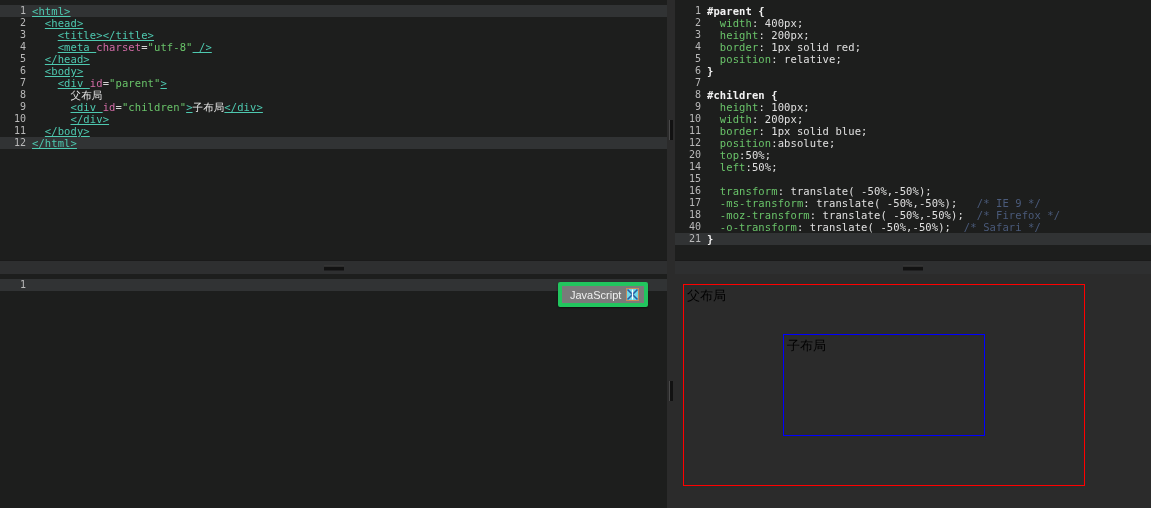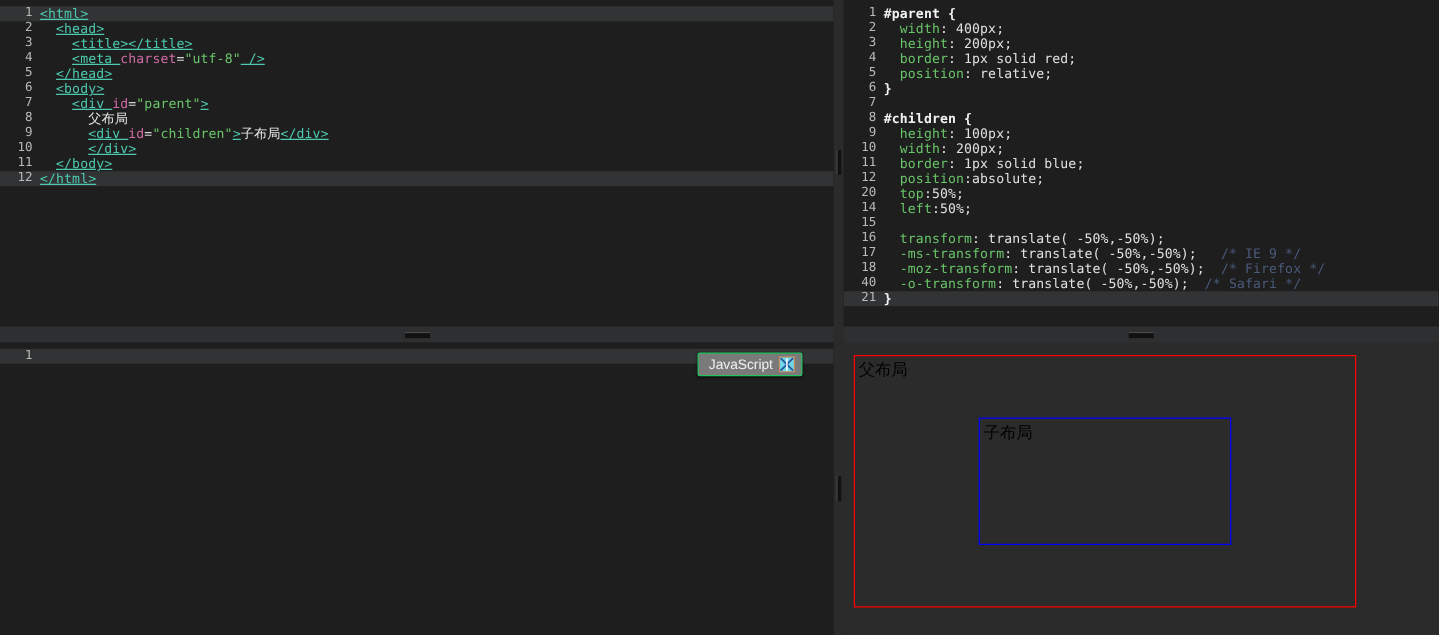--- a/index.html
+++ b/index.html
@@ -108,21 +108,21 @@
   }
 
   
   .js-badge {
     position: absolute;
     display: flex;
     align-items: center;
     gap: 5px;
     padding: 2px 5px 2px 8px;
     background: #7a7a7a;
-    border: 1px solid #22c55e;
+    border: 4px solid #22c55e;
     border-radius: 2px;
     color: #f0f0f0;
     font-size: 11px;
     font-family: "Liberation Sans", sans-serif;
     box-shadow: 0 1px 2px rgba(0,0,0,.5);
   }
   .js-icon {
     width: 13px;
     height: 13px;
     position: relative;

